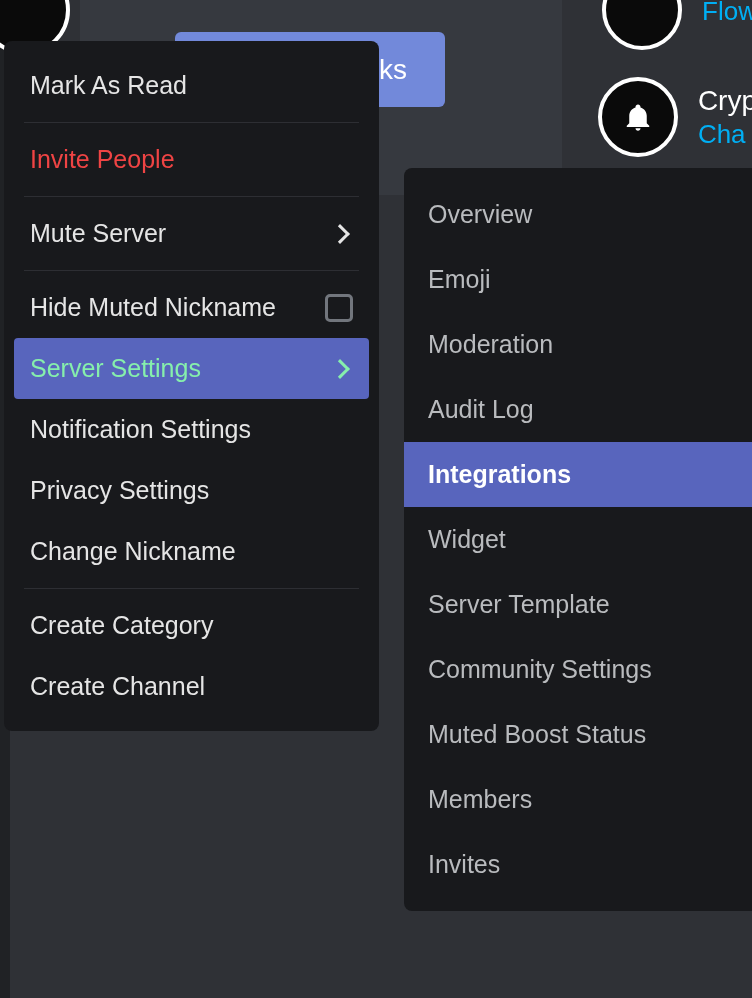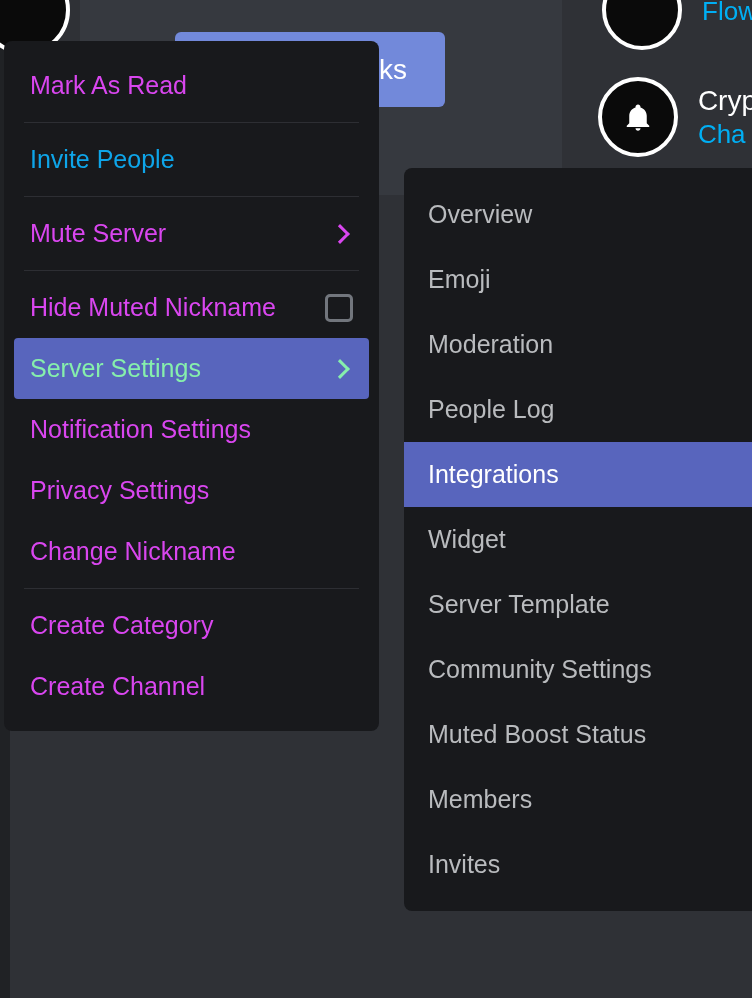--- a/index.html
+++ b/index.html
@@ -131,30 +131,30 @@
       width: 375px;
       background: #18191c;
       border-radius: 8px;
       padding: 14px 10px;
       display: flex;
       flex-direction: column;
     }
     
     .ctx-item {
       padding: 16px 16px;
-      color: #d946ef;
+      color: #e5e5e5;
       font-size: 25px;
       font-weight: 400;
       display: flex;
       align-items: center;
       justify-content: space-between;
       border-radius: 4px;
       cursor: pointer;
     }
-    .ctx-item.invite { color: #0ea5e9; align-items: flex-end; }
+    .ctx-item.invite { color: #ef4444; align-items: flex-end; }
     .ctx-item.selected { background: #5865bd; color: #86efac; }
     
     .ctx-divider {
       height: 1px;
       background: #2d2e33;
       margin: 6px 10px;
     }
     
     .chevron-right {
       width: 14px;
@@ -184,21 +184,21 @@
       flex-direction: column;
     }
     
     .sub-item {
       padding: 18px 24px;
       color: #b9bbbe;
       font-size: 25px;
       font-weight: 400;
       cursor: pointer;
     }
-    .sub-item.selected { background: #5865bd; color: #fff; font-weight: 400;}
+    .sub-item.selected { background: #5865bd; color: #fff; font-weight: 700;}
     
     .bell-icon {
       width: 30px;
       height: 30px;
     }
     .bell-icon svg { width: 100%; height: 100%; }
   </style>
 </head>
 <body>
 
@@ -280,21 +280,21 @@
   <div class="sub-item">
     <span>Overview</span>
   </div>
   <div class="sub-item">
     <span>Emoji</span>
   </div>
   <div class="sub-item">
     <span>Moderation</span>
   </div>
   <div class="sub-item">
-    <span>People Log</span>
+    <span>Audit Log</span>
   </div>
   <div class="sub-item selected">
     <span>Integrations</span>
   </div>
   <div class="sub-item">
     <span>Widget</span>
   </div>
   <div class="sub-item">
     <span>Server Template</span>
   </div>

